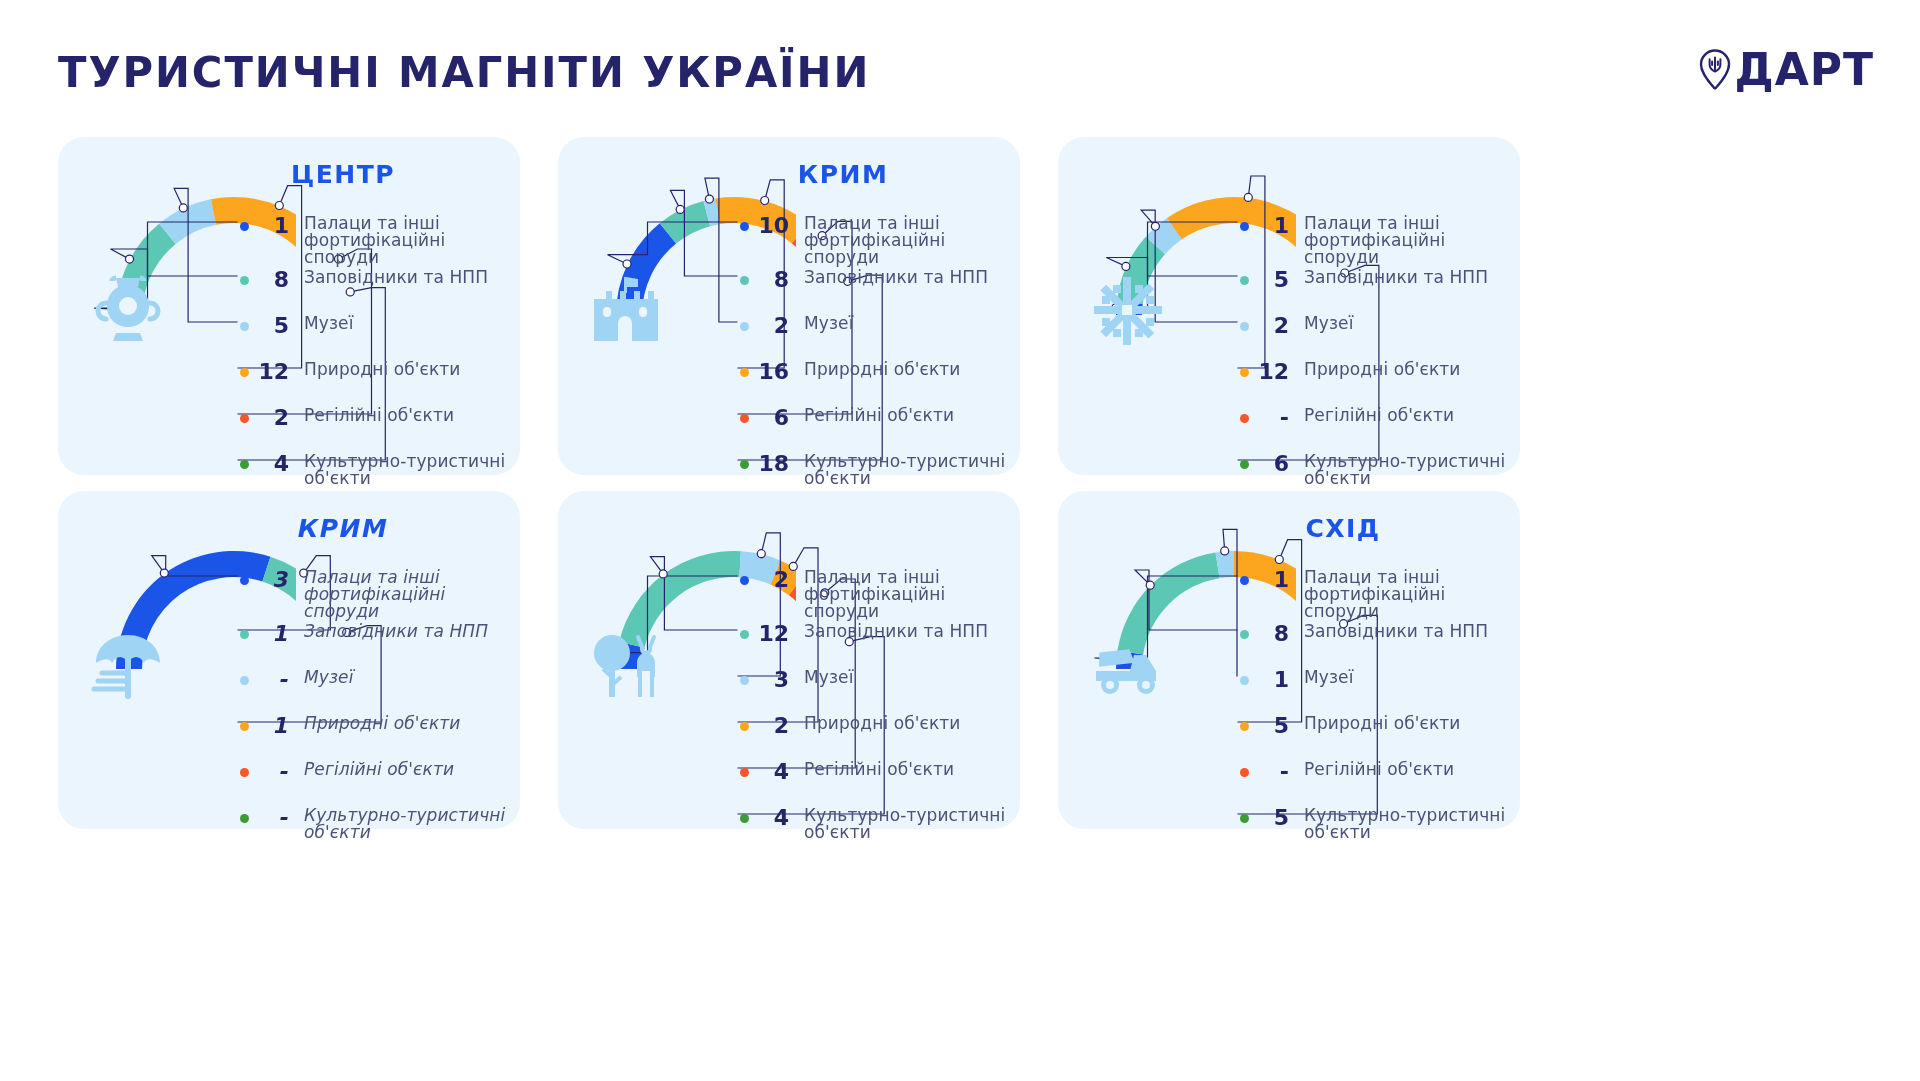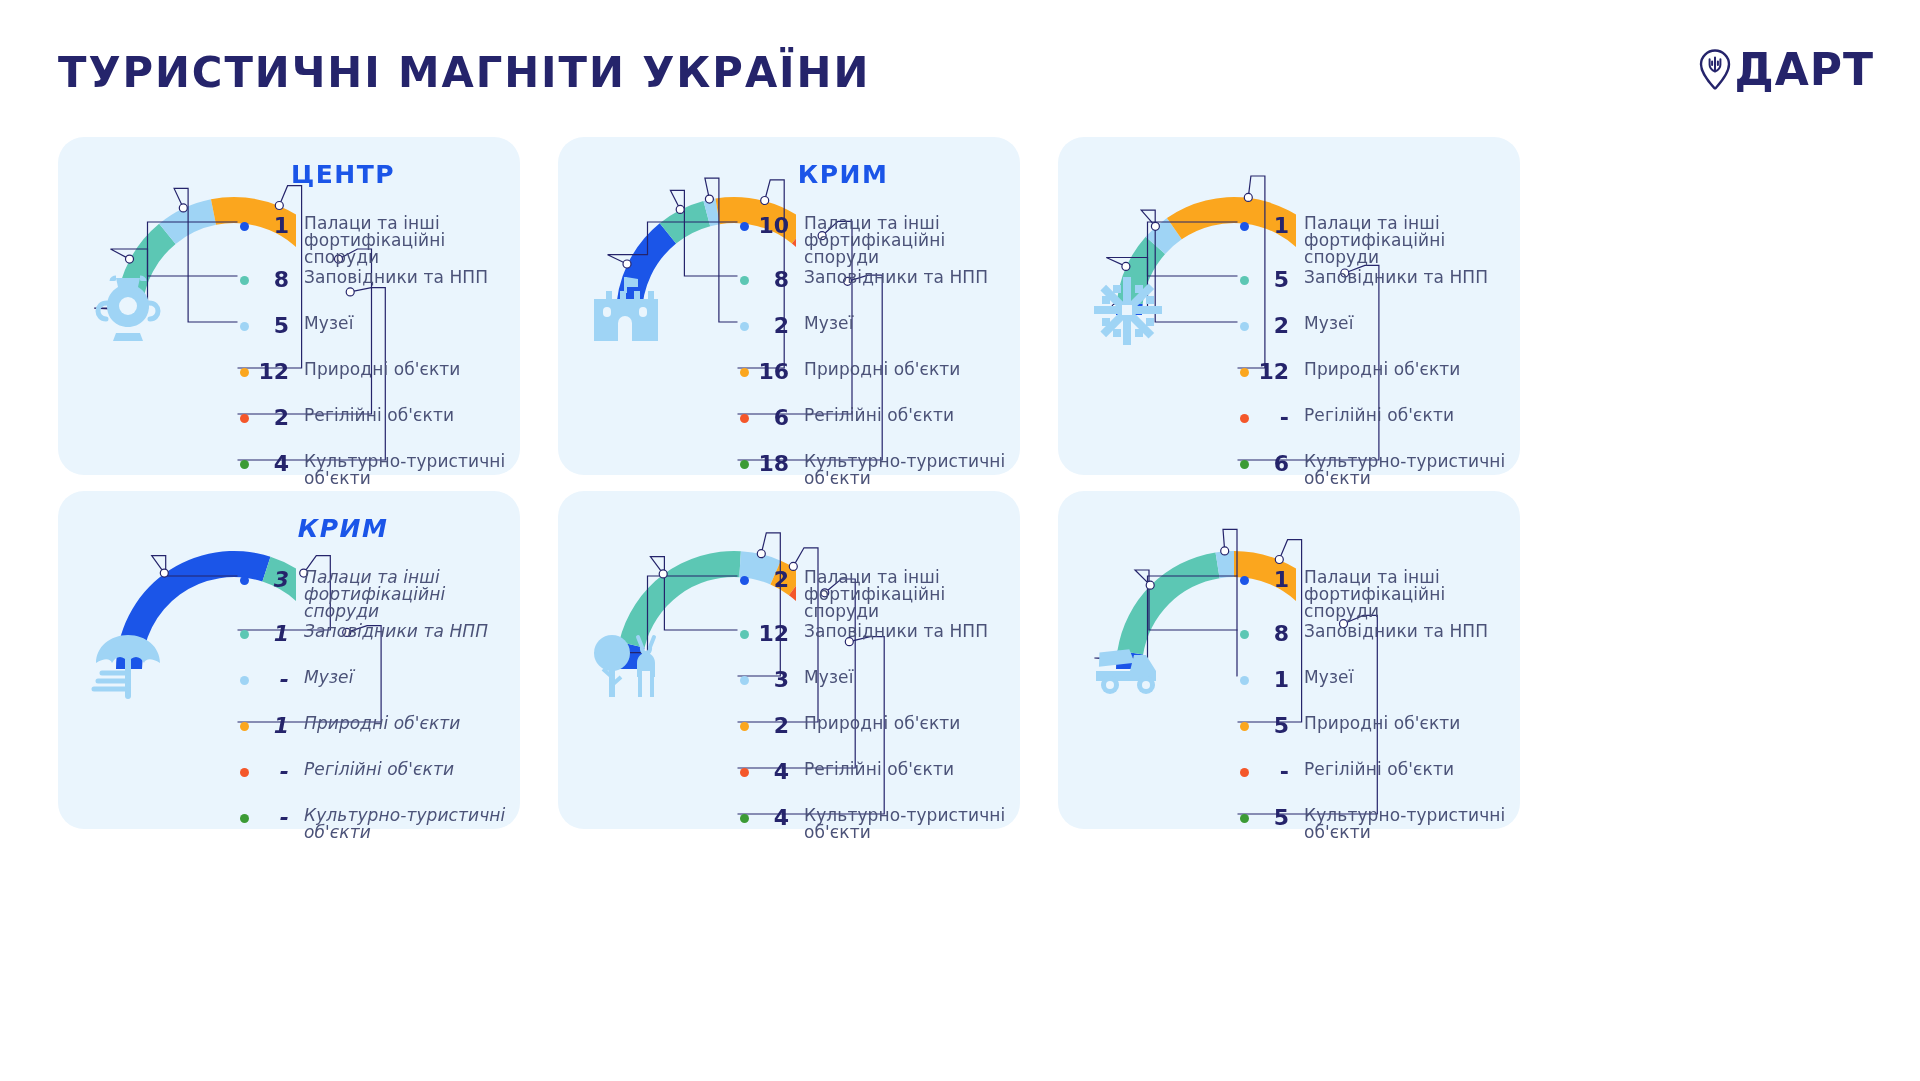--- a/index.html
+++ b/index.html
@@ -405,20 +405,21 @@
         <span class="legend-label">Регілійні об'єкти</span>
       </div>
         <div class="legend-row" style="top:258px">
         <span class="legend-dot" style="background:#3C9B35"></span>
         <span class="legend-value">4</span>
         <span class="legend-label">Культурно-туристичні об'єкти</span>
       </div>
       </div>
     </div>
     <div class="card c5">
+      <div class="card-title">СХІД</div>
       <svg class="donut" viewBox="0 0 300 300">
         <path d="M120 150.00000000000003 A118 118 0 0 1 121.45277580977374 131.54073312525279 L147.13267266524733 135.60802921629877 A92 92 0 0 0 146 150 Z" fill="#1B55E8"></path>
         <path d="M121.45277580977374 131.54073312525279 A118 118 0 0 1 219.54073312525273 33.452775809773755 L223.60802921629875 59.13267266524734 A92 92 0 0 0 147.13267266524733 135.60802921629877 Z" fill="#5CC7B4"></path>
         <path d="M219.54073312525273 33.452775809773755 A118 118 0 0 1 237.99999999999997 32 L237.99999999999997 58 A92 92 0 0 0 223.60802921629875 59.13267266524734 Z" fill="#9FD4F5"></path>
         <path d="M237.99999999999997 32 A118 118 0 0 1 321.4386001800126 66.56139981998737 L303.05382386916233 84.94617613083761 A92 92 0 0 0 237.99999999999997 58 Z" fill="#FBA61E"></path>
         <path d="M321.4386001800126 66.56139981998737 A118 118 0 0 1 356 149.99999999999997 L330 149.99999999999997 A92 92 0 0 0 303.05382386916233 84.94617613083761 Z" fill="#3C9B35"></path>
       </svg>
       <svg class="leader" viewBox="0 0 400 300">
         <path d="M119.9 140.7 L98.4 139.0 L151.5 139.0 L151.5 57.0 L241.5 57.0" fill="none" stroke="#25246B" stroke-width="1.2"></path>
       <circle cx="119.9" cy="140.7" r="4" fill="#ffffff" stroke="#25246B" stroke-width="1.2"></circle>

